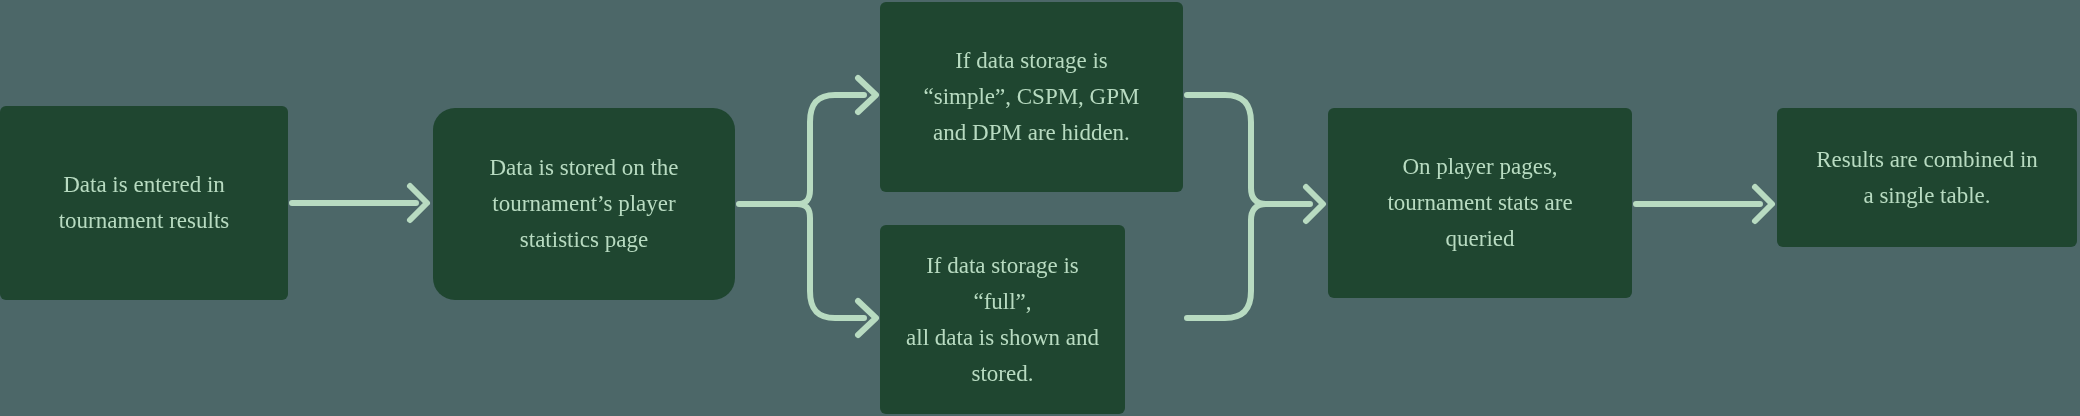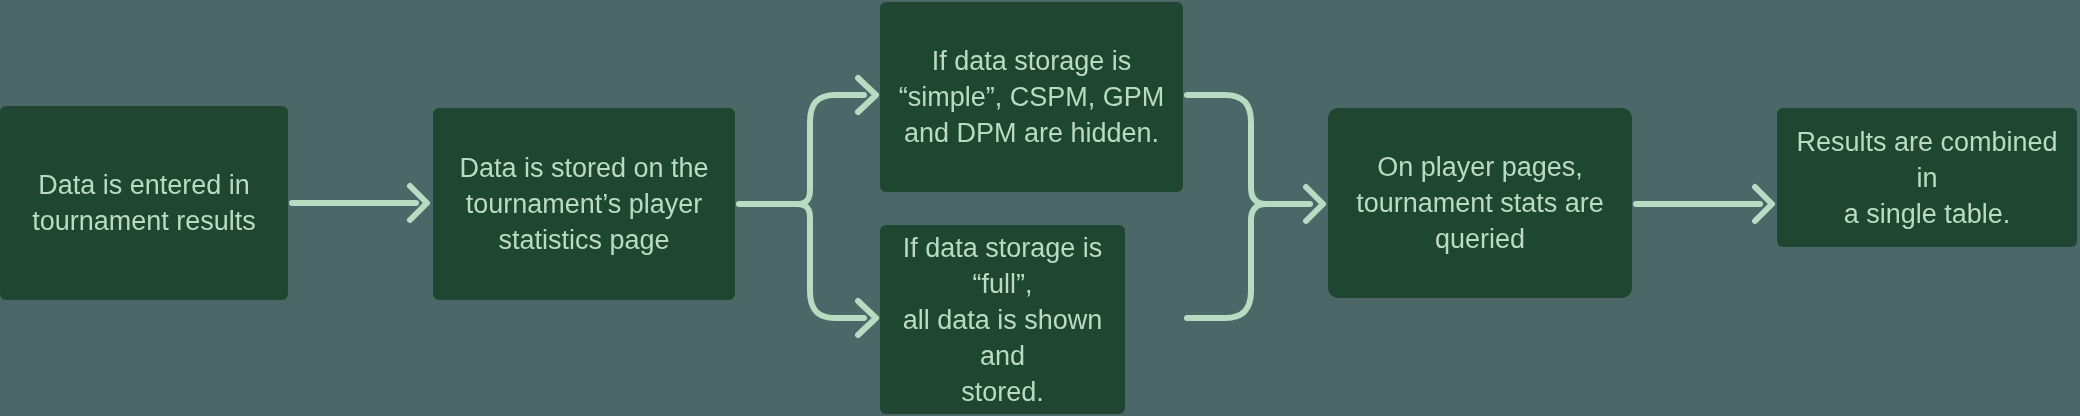--- a/index.html
+++ b/index.html
@@ -33,28 +33,29 @@
     stroke-width: 6;
     fill: none;
     stroke-linecap: round;
     stroke-linejoin: round;
   }
   .node {
     position: absolute;
     background: var(--node-fill);
     border-radius: 6px;
     color: var(--accent);
-    font-size: 27px;
+    font-size: 23px;
     line-height: 36px;
     display: flex;
     align-items: center;
     justify-content: center;
     text-align: center;
     white-space: pre-line;
     padding: 10px 18px;
+    font-family: Liberation Serif, serif;
   }
 </style>
 </head>
 <body>
 
 <div class="canvas">
 
   <svg class="edges" viewBox="0 0 2080 416" xmlns="http://www.w3.org/2000/svg" aria-hidden="true">
     <path d="M292 203 H416 M410 186 L427 203 L410 220"></path>
     <path d="M739 204 H797
@@ -65,32 +66,32 @@
     <path d="M1187 95 H1225 C1243 95 1251 104 1251 122 V188 C1251 197 1255 204 1266 204
              M1187 318 H1225 C1243 318 1251 309 1251 291 V220 C1251 211 1255 204 1266 204
              M1266 204 H1310
              M1306 187 L1323 204 L1306 221"></path>
     <path d="M1636 204 H1760 M1755 187 L1772 204 L1755 221"></path>
   </svg>
 
   <div class="node" style="left:0px; top:106px; width:288px; height:194px;text-align:center;">Data is entered in
 tournament results</div>
 
-  <div class="node" style="left:433px; top:108px; width:302px; height:192px;">Data is stored on the
+  <div class="node" style="left:433px; top:108px; width:302px; height:192px;border-radius:22px;">Data is stored on the
 tournament’s player
 statistics page</div>
 
   <div class="node" style="left:880px; top:2px; width:303px; height:190px;">If data storage is
 “simple”, CSPM, GPM
 and DPM are hidden.</div>
 
   <div class="node" style="left:880px; top:225px; width:245px; height:189px;">If data storage is “full”,
 all data is shown and
 stored.</div>
 
-  <div class="node" style="left:1328px; top:108px; width:304px; height:190px;border-radius:10px;">On player pages,
+  <div class="node" style="left:1328px; top:108px; width:304px; height:190px;">On player pages,
 tournament stats are
 queried</div>
 
   <div class="node" style="left:1777px; top:108px; width:300px; height:139px;">Results are combined in
 a single table.</div>
 
 </div>
 
 </body></html>

